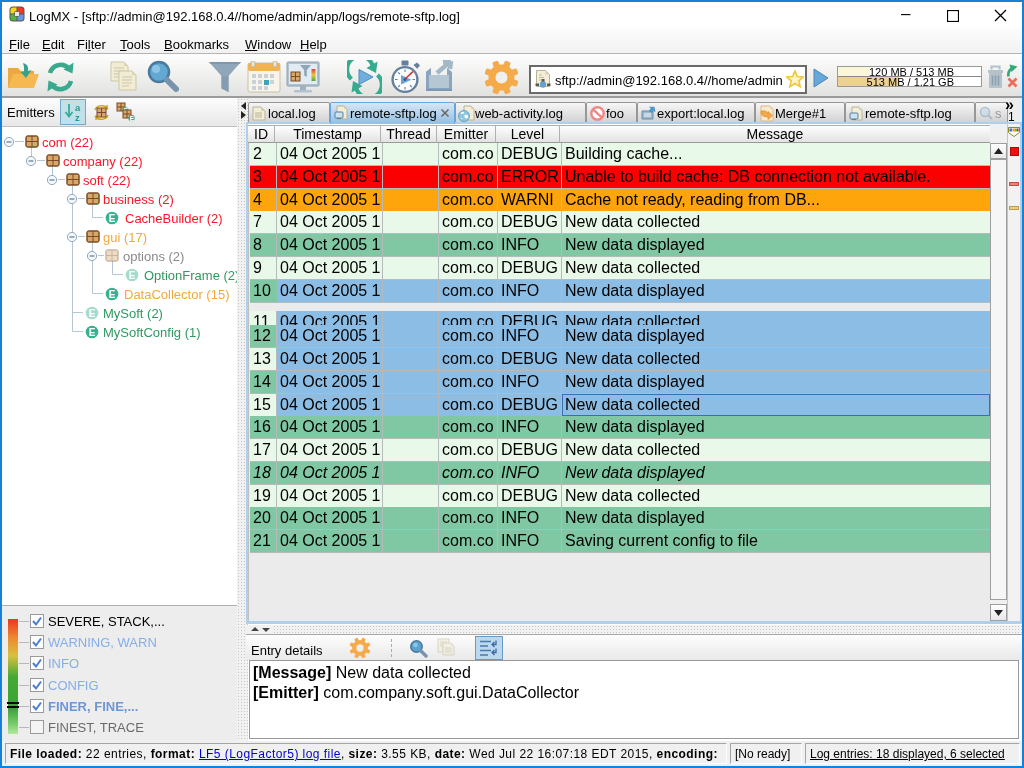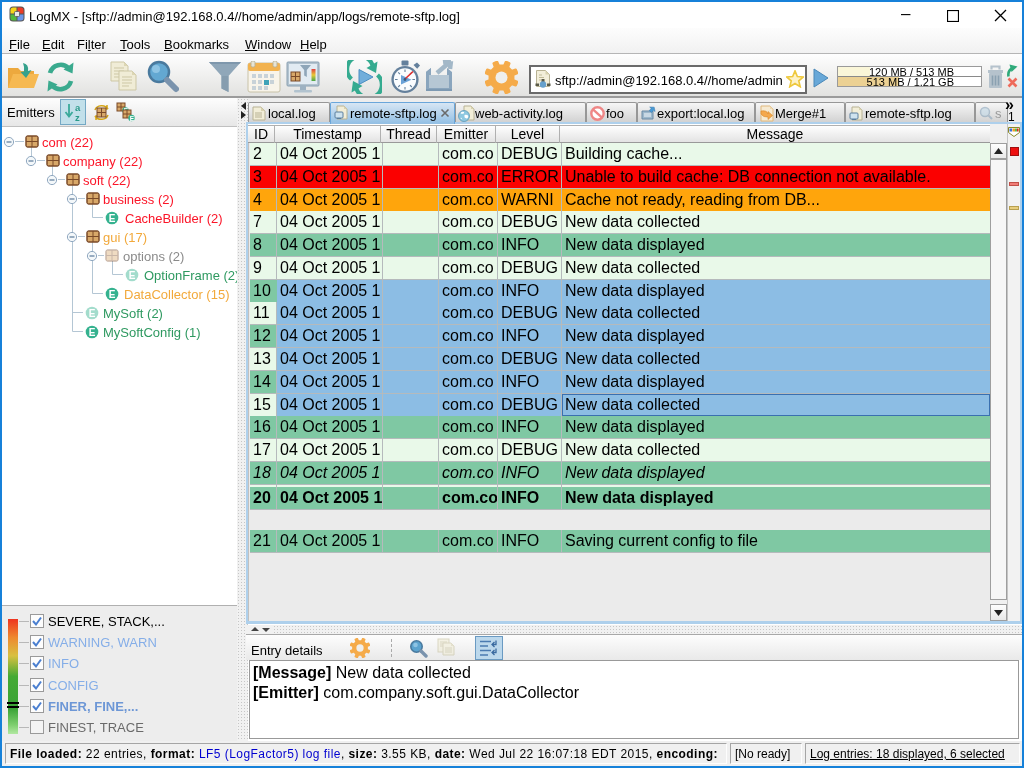--- a/index.html
+++ b/index.html
@@ -614,21 +614,21 @@
       <div class="cell" style="left:312px;width:429px;background:#e9f9e9;">New data collected</div>
     </div>
     <div class="row" style="top:137px;">
       <div class="cell" style="left:0px;width:50px;background:#7fc8a3;">10</div>
       <div class="cell" style="left:27px;width:106px;background:#8cbde4;">04 Oct 2005 1</div>
       <div class="cell" style="left:133px;width:56px;background:#8cbde4;"></div>
       <div class="cell" style="left:189px;width:59px;background:#8cbde4;">com.co</div>
       <div class="cell" style="left:248px;width:64px;background:#8cbde4;">INFO</div>
       <div class="cell" style="left:312px;width:429px;background:#8cbde4;">New data displayed</div>
     </div>
-    <div class="row" style="top:159px;">
+    <div class="row" style="top:168px;">
       <div class="cell" style="left:0px;width:27px;background:#e9f9e9;">11</div>
       <div class="cell" style="left:27px;width:106px;background:#8cbde4;">04 Oct 2005 1</div>
       <div class="cell" style="left:133px;width:56px;background:#8cbde4;"></div>
       <div class="cell" style="left:189px;width:59px;background:#8cbde4;">com.co</div>
       <div class="cell" style="left:248px;width:64px;background:#8cbde4;">DEBUG</div>
       <div class="cell" style="left:312px;width:429px;background:#8cbde4;">New data collected</div>
     </div>
     <div class="row" style="top:182px;">
       <div class="cell" style="left:0px;width:27px;background:#7fc8a3;">12</div>
       <div class="cell" style="left:27px;width:106px;background:#8cbde4;">04 Oct 2005 1</div>
@@ -686,21 +686,21 @@
       <div class="cell" style="left:312px;width:429px;background:#7fc8a3;">New data displayed</div>
     </div>
     <div class="row" style="top:342px;">
       <div class="cell" style="left:0px;width:27px;background:#e9f9e9;">19</div>
       <div class="cell" style="left:27px;width:106px;background:#e9f9e9;">04 Oct 2005 1</div>
       <div class="cell" style="left:133px;width:56px;background:#e9f9e9;"></div>
       <div class="cell" style="left:189px;width:59px;background:#e9f9e9;">com.co</div>
       <div class="cell" style="left:248px;width:64px;background:#e9f9e9;">DEBUG</div>
       <div class="cell" style="left:312px;width:429px;background:#e9f9e9;">New data collected</div>
     </div>
-    <div class="row" style="top:344px;font-weight:bold;">
+    <div class="row" style="top:364px;">
       <div class="cell" style="left:0px;width:27px;background:#7fc8a3;">20</div>
       <div class="cell" style="left:27px;width:106px;background:#7fc8a3;">04 Oct 2005 1</div>
       <div class="cell" style="left:133px;width:56px;background:#7fc8a3;"></div>
       <div class="cell" style="left:189px;width:59px;background:#7fc8a3;">com.co</div>
       <div class="cell" style="left:248px;width:64px;background:#7fc8a3;">INFO</div>
       <div class="cell" style="left:312px;width:429px;background:#7fc8a3;">New data displayed</div>
     </div>
     <div class="row" style="top:387px;">
       <div class="cell" style="left:0px;width:27px;background:#7fc8a3;">21</div>
       <div class="cell" style="left:27px;width:106px;background:#7fc8a3;">04 Oct 2005 1</div>
@@ -767,21 +767,21 @@
       <path d="M17,3 v4 h-4 m2.5,-2.5 l-2.5,2.5 l2.5,2.5" stroke="#3a6aa0" fill="none" stroke-width="1.3" transform="translate(0,-1.5)"></path>
       <path d="M17,11 v4 h-4 m2.5,-2.5 l-2.5,2.5 l2.5,2.5" stroke="#3a6aa0" fill="none" stroke-width="1.3" transform="translate(0,-1.5)"></path>
     </svg>
 </div>
 <div class="abs" id="det-body">
   <div style="position:absolute;left:3px;top:3px;"><b>[Message]</b> New data collected</div>
   <div style="position:absolute;left:3px;top:23px;"><b>[Emitter]</b> com.company.soft.gui.DataCollector</div>
 </div>
 
 <div class="abs" id="statusbar">
-  <div class="sbox" style="left:3px;width:722px;letter-spacing:0.45px;"><b>File loaded:</b> 22 entries, <b>format:</b> <span style="color:#0000d0;">LF5 (LogFactor5) log file</span>, <b>size:</b> 3.55 KB, <b>date:</b> Wed Jul 22 16:07:18 EDT 2015, <b>encoding:</b></div>
+  <div class="sbox" style="left:3px;width:722px;letter-spacing:0.45px;"><b>File loaded:</b> 22 entries, <b>format:</b> <span style="color:#0000d0;text-decoration:underline;">LF5 (LogFactor5) log file</span>, <b>size:</b> 3.55 KB, <b>date:</b> Wed Jul 22 16:07:18 EDT 2015, <b>encoding:</b></div>
   <div class="sbox" style="left:728px;width:72px;">[No ready]</div>
   <div class="sbox" style="left:803px;width:215px;text-decoration:underline;">Log entries: 18 displayed, 6 selected</div>
 </div>
 
 <div class="bord" style="left:0;top:0;width:1024px;height:2px;"></div>
 <div class="bord" style="left:0;top:766px;width:1024px;height:2px;"></div>
 <div class="bord" style="left:0;top:0;width:2px;height:768px;"></div>
 <div class="bord" style="left:1022px;top:0;width:2px;height:768px;"></div>
 
 </body></html>

